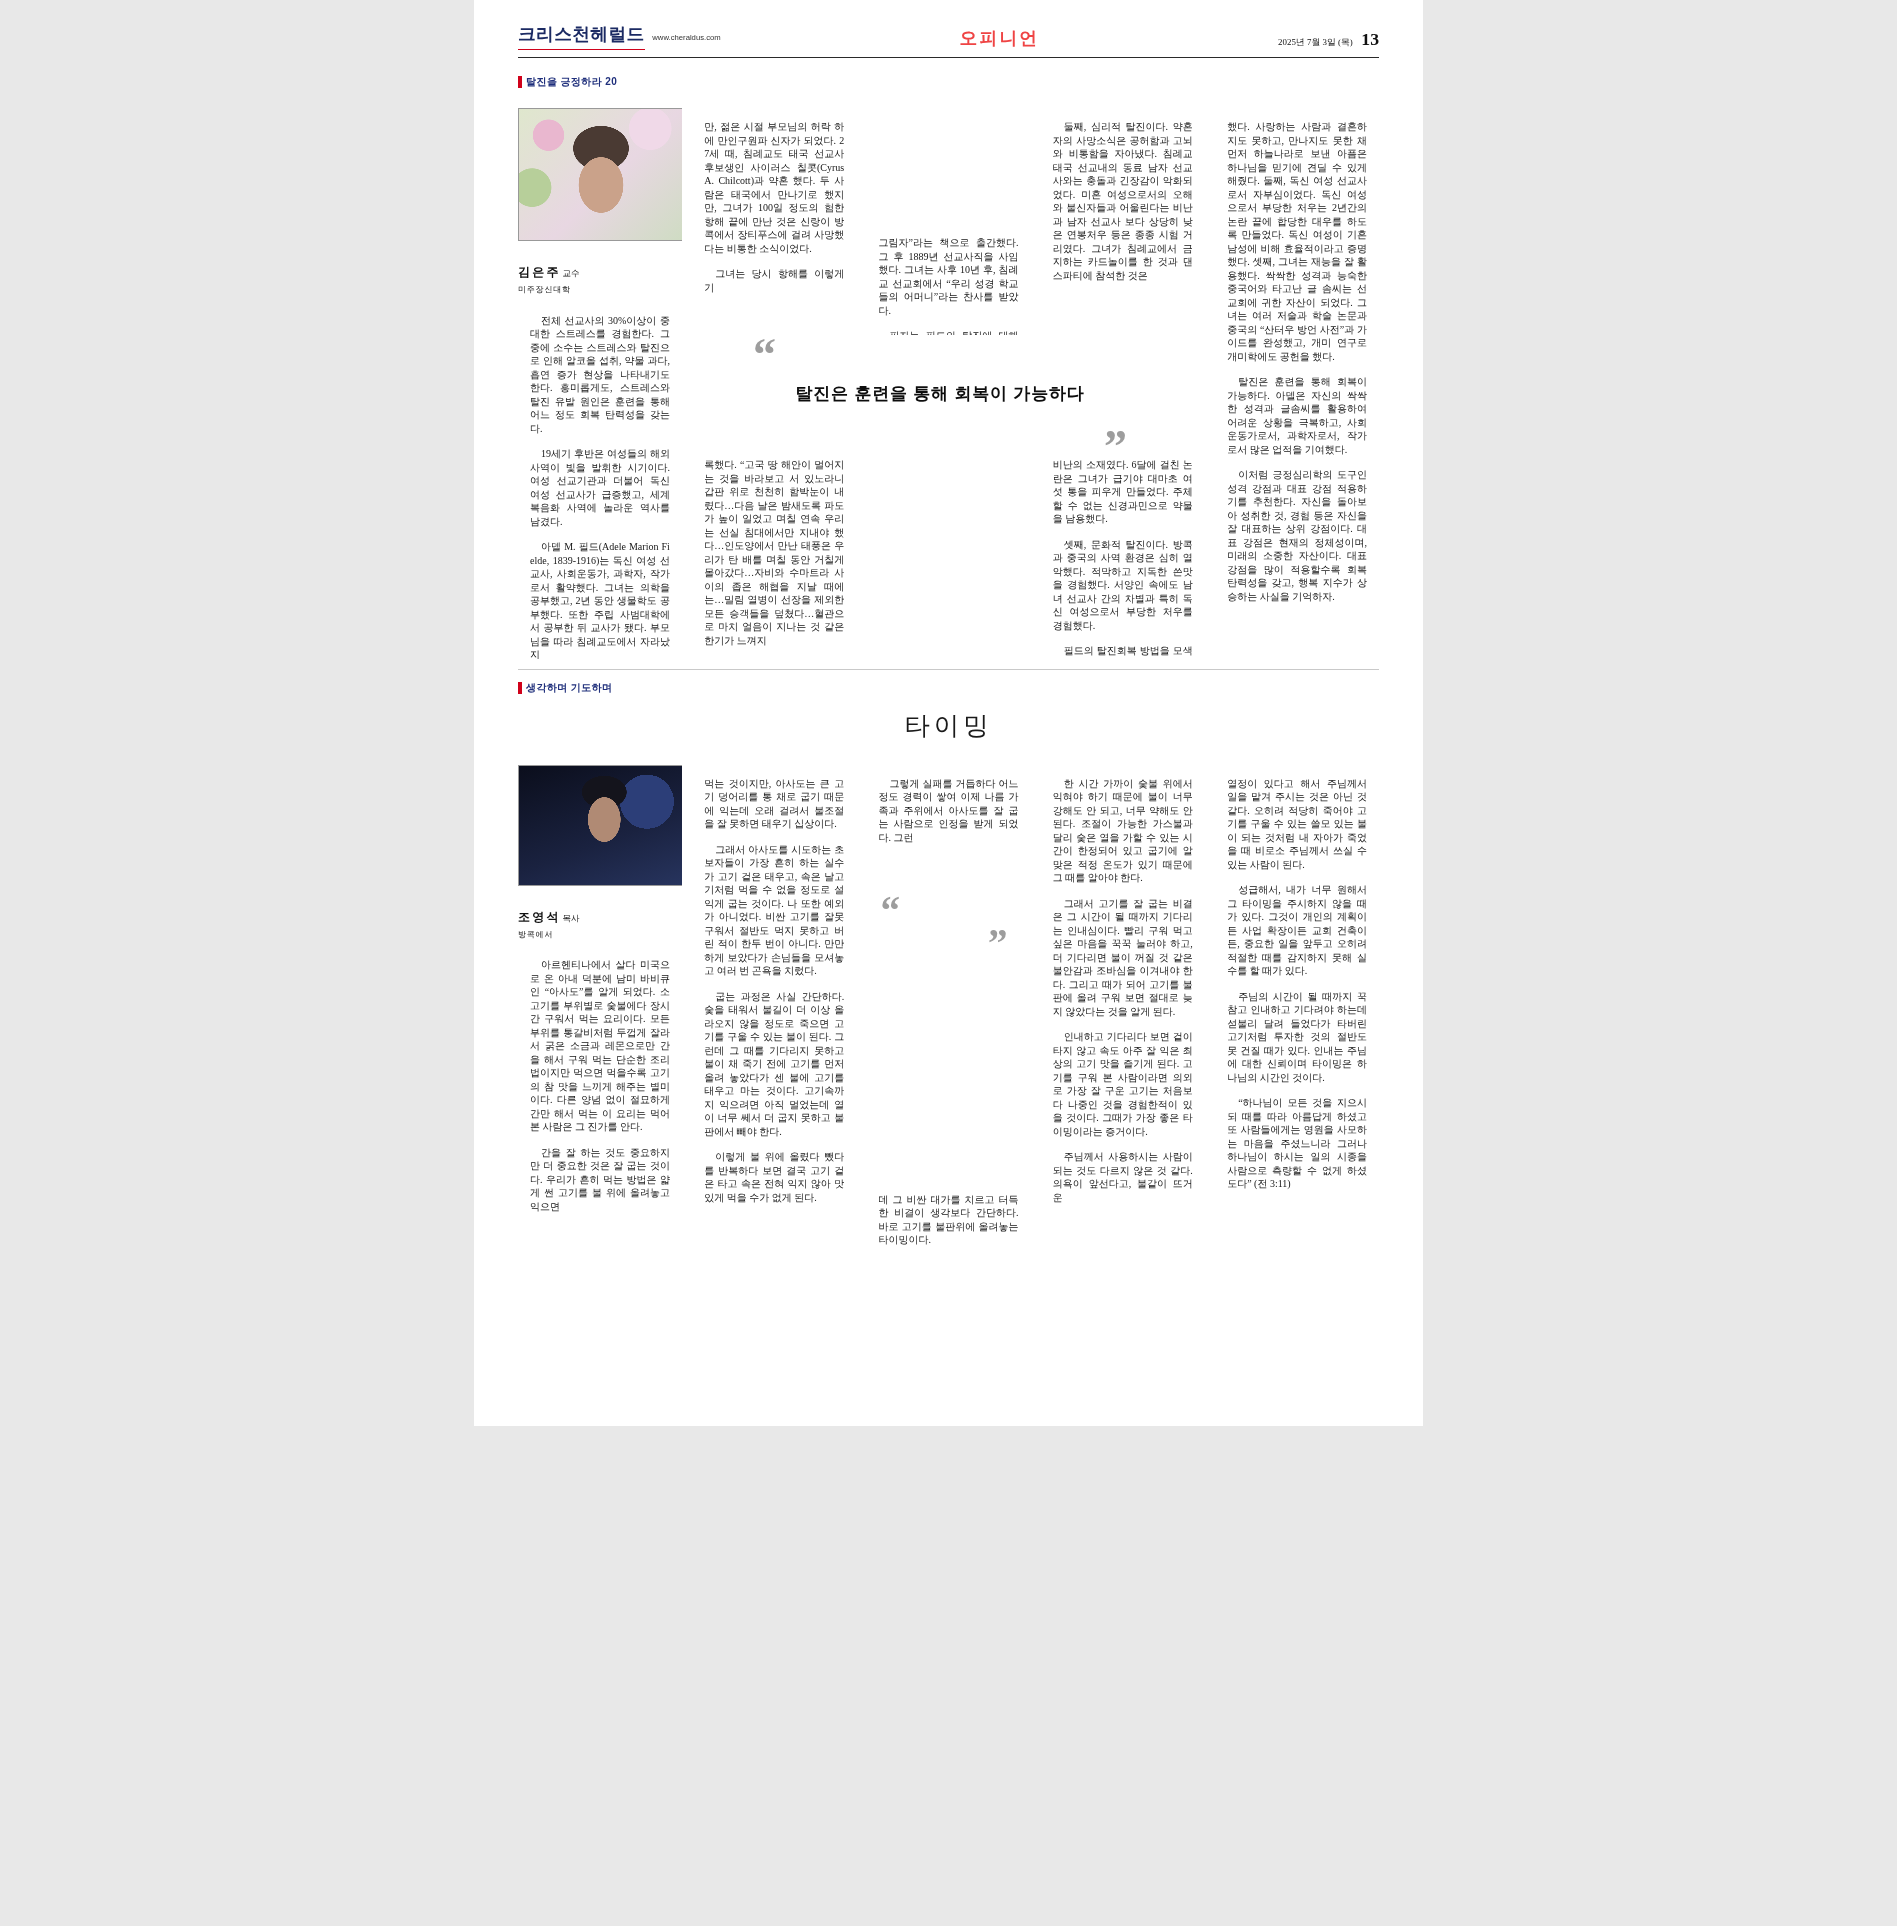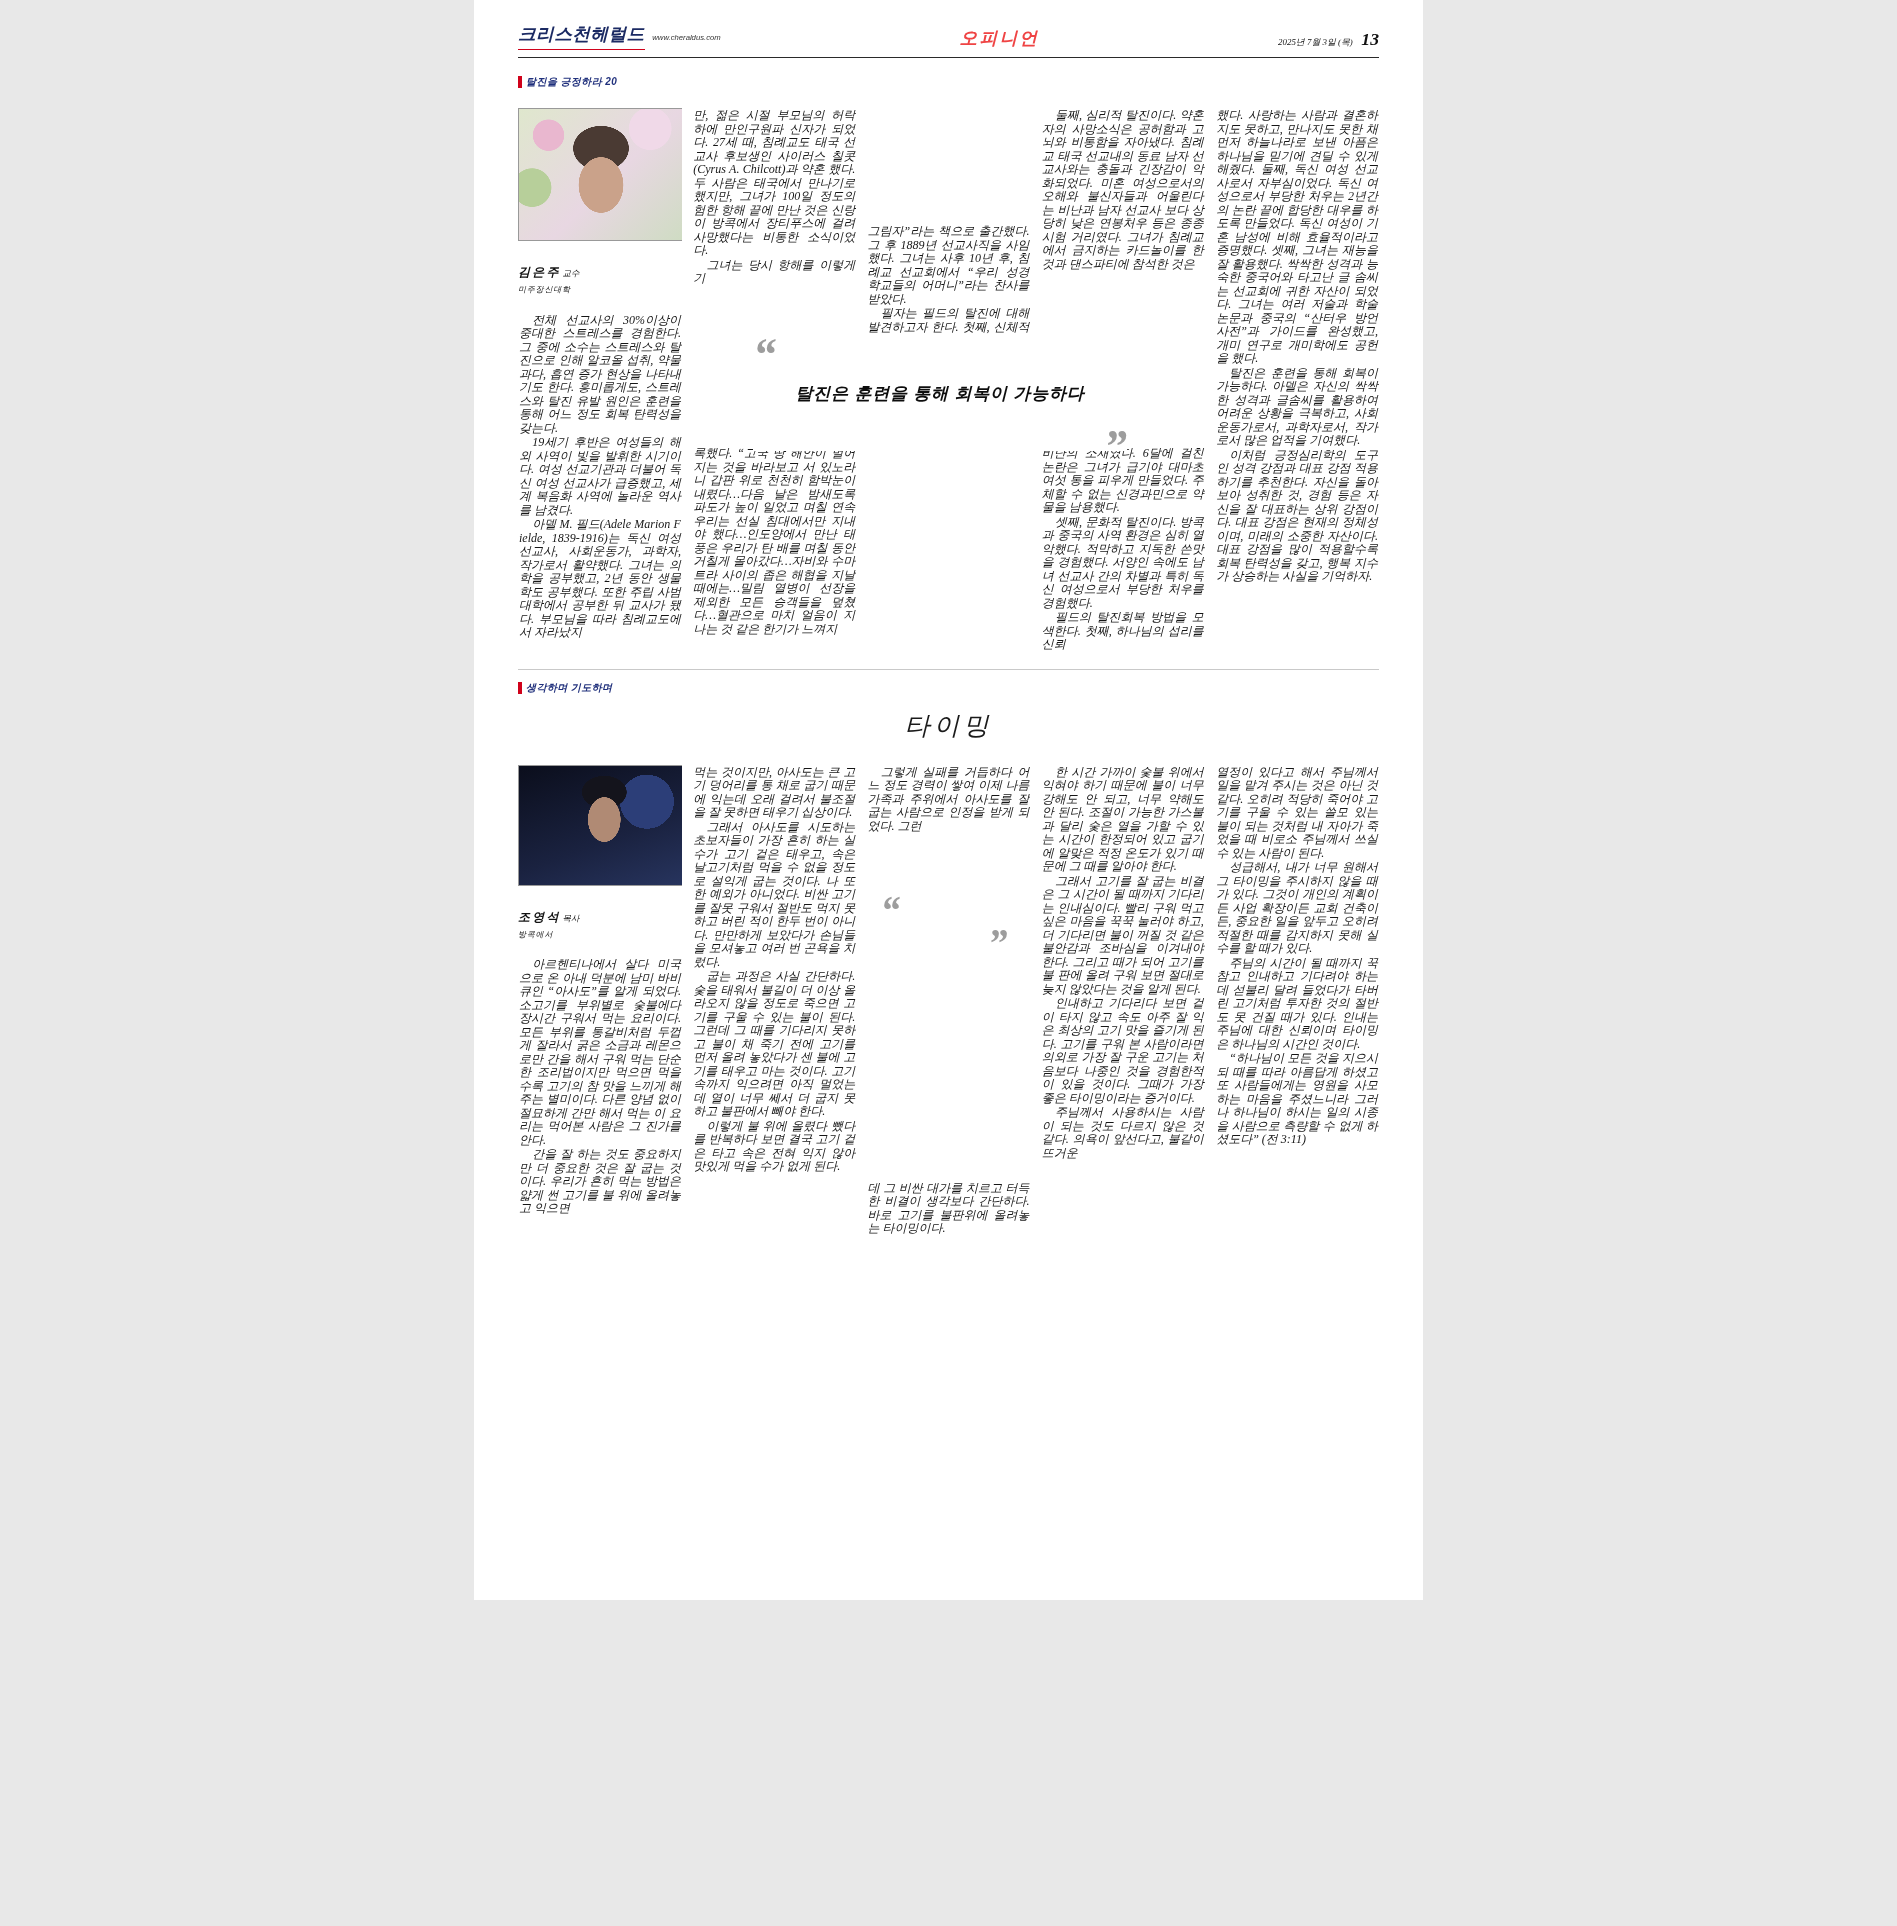--- a/index.html
+++ b/index.html
@@ -1,21 +1,20 @@
 <!DOCTYPE html>
 <html style="font-size:6.2px"><head>
 <meta charset="utf-8">
 <style>
   html,body { margin:0; padding:0; background:#e8e8e8; }
   .page {
-    position:relative; width:949px; height:1600px; margin:0 auto;
+    position:relative; width:949px; height:1426px; margin:0 auto;
     background:#ffffff; color:#111;
     font-family:"Liberation Serif","DejaVu Serif",serif;
     overflow:hidden;
-    font-style:italic;
   }
   .content { position:relative; margin:0 44px; }
 
   
   .masthead { display:flex; align-items:flex-end; justify-content:space-between;
     padding-top:22.3px; padding-bottom:6.2px; border-bottom:1.2px solid #2a2a2a; }
   .brand { display:flex; align-items:baseline; gap:7.7px; }
   .logo { font-size:17.7px; font-weight:bold; color:#1b2a63; letter-spacing:0.4px;
     border-bottom:1.5px solid #d0021b; padding-bottom:3.1px; }
   .url { font-size:7.7px; color:#333; font-family:"Liberation Sans",sans-serif; }
@@ -35,21 +34,21 @@
   .headline-2 { margin-top:14px; text-align:center; font-size:25.4px; font-weight:500;
     color:#1a1a1a; letter-spacing:3.9px; }
   .article-divider { border-top:0.4px solid #c9c9c9; margin-top:10px; }
 
   
   .art-body { position:relative; display:flex; gap:10.4px; margin-top:19px; }
   .art-body.a1 { height:551px; }
   .art-body.a2 { height:503px; margin-top:21.6px; }
   .col { flex:1 1 0; position:relative; overflow:hidden; }
 
-  .para { margin:1px; font-size:12px; line-height:13.5px; text-align:justify;
+  .para { margin:12px; font-size:10px; line-height:13.5px; text-align:justify;
     text-indent:1.1em; word-break:break-all; color:#161616; }
   .para.cont { text-indent:0; }
 
   .colpart.top { overflow:hidden; }
   .a1 .colpart.top { height:222px; }
   .a1 .colpart.bottom { margin-top:116px; height:214px; overflow:hidden; }
   .a2 .colpart.top { height:131px; }
   .a2 .colpart.bottom { margin-top:285px; height:87px; overflow:hidden; }
 
   

